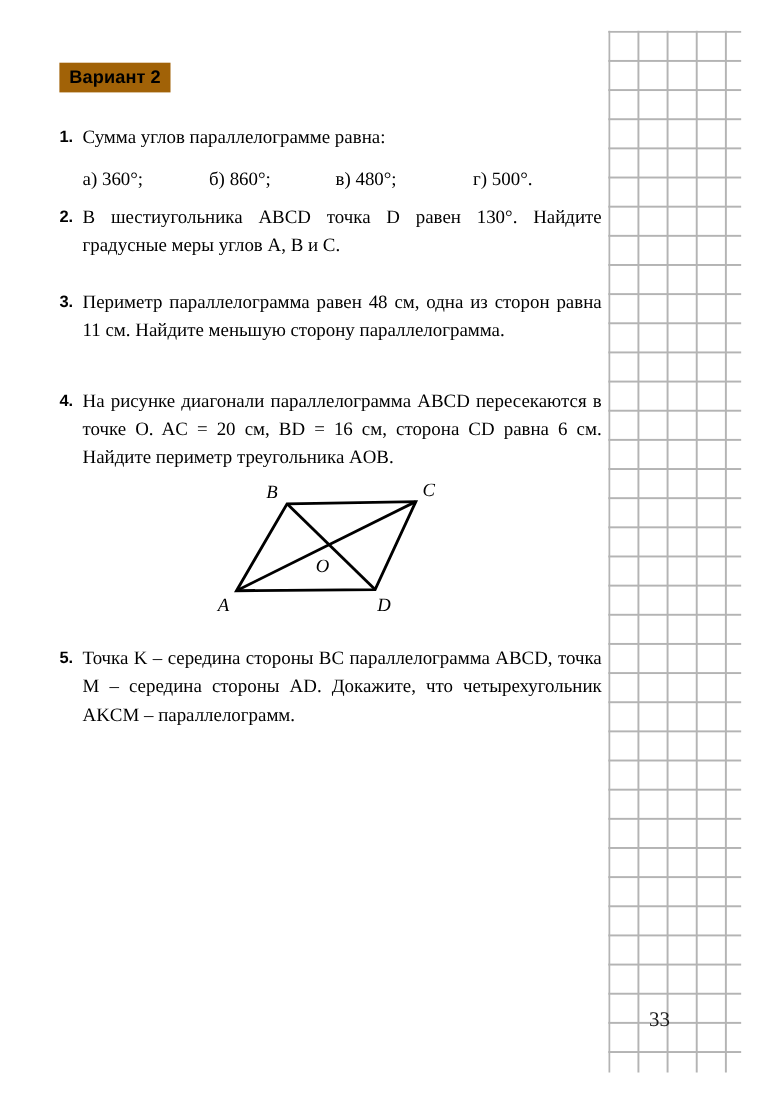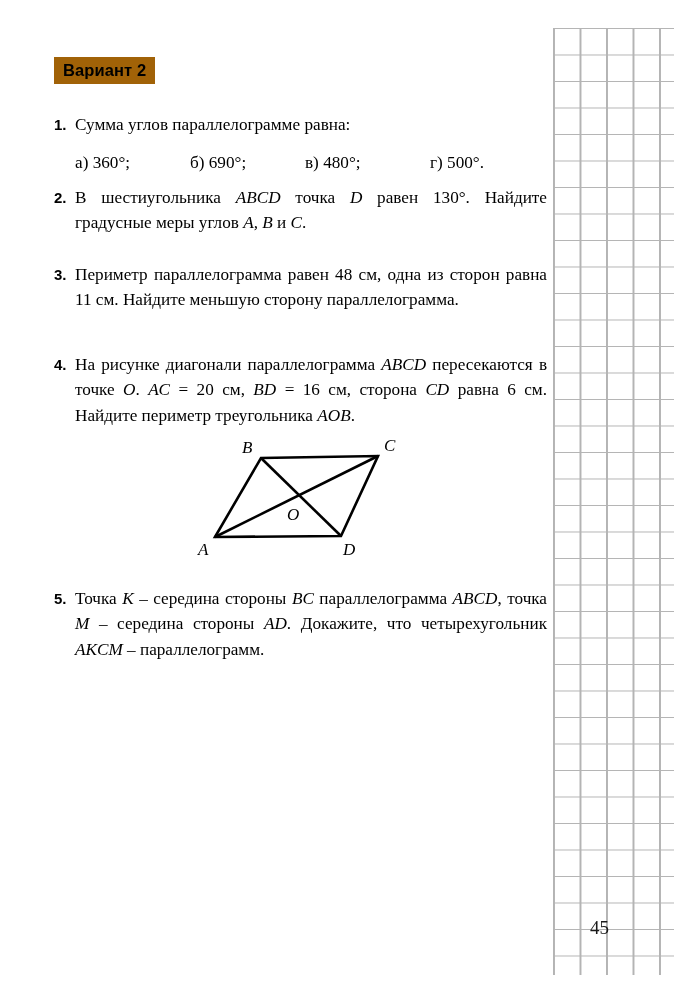--- a/index.html
+++ b/index.html
@@ -98,21 +98,21 @@
     padding-top: 2px;
     line-height: 1.45;
   }
   .p-body {
     flex: 1 1 auto;
     font-family: "Liberation Serif", serif;
     font-size: 17.2px;
     line-height: 1.48;
   }
   .just { text-align: justify; text-align-last: left; }
-  .ital { font-style: italic; }
+  .ital { }
 
   
   .opts {
     display: block;
     position: relative;
     height: 24px;
     margin-top: 1px;
   }
   .opt {
     position: absolute;
@@ -146,33 +146,33 @@
     font-style: italic;
     font-size: 17px;
     fill: #000;
   }
 </style>
 </head>
 <body>
 
 <div id="grid-paper"></div>
 <div id="grid-fade-right"></div>
-<div id="page-number">45</div>
+<div id="page-number">33</div>
 
 <div id="content">
 
   <div id="variant-badge">Вариант 2</div>
 
   <div class="problem" id="p1">
     <div class="p-num">1.</div>
     <div class="p-body">
       <div>Сумма углов параллелограмме равна:</div>
       <div class="opts">
         <span class="opt a"><span>а)</span> <span>360°;</span></span>
-        <span class="opt b"><span>б)</span> <span>690°;</span></span>
+        <span class="opt b"><span>б)</span> <span>860°;</span></span>
         <span class="opt c"><span>в)</span> <span>480°;</span></span>
         <span class="opt d"><span>г)</span> <span>500°.</span></span>
       </div>
     </div>
   </div>
 
   <div class="problem" id="p2">
     <div class="p-num">2.</div>
     <div class="p-body just"><span>В шестиугольника </span><span class="ital">ABCD</span><span> точка </span><span class="ital">D</span><span> равен 130°. Найдите градусные меры углов </span><span class="ital">A, B</span><span> и </span><span class="ital">C</span><span>.</span></div>
   </div>

